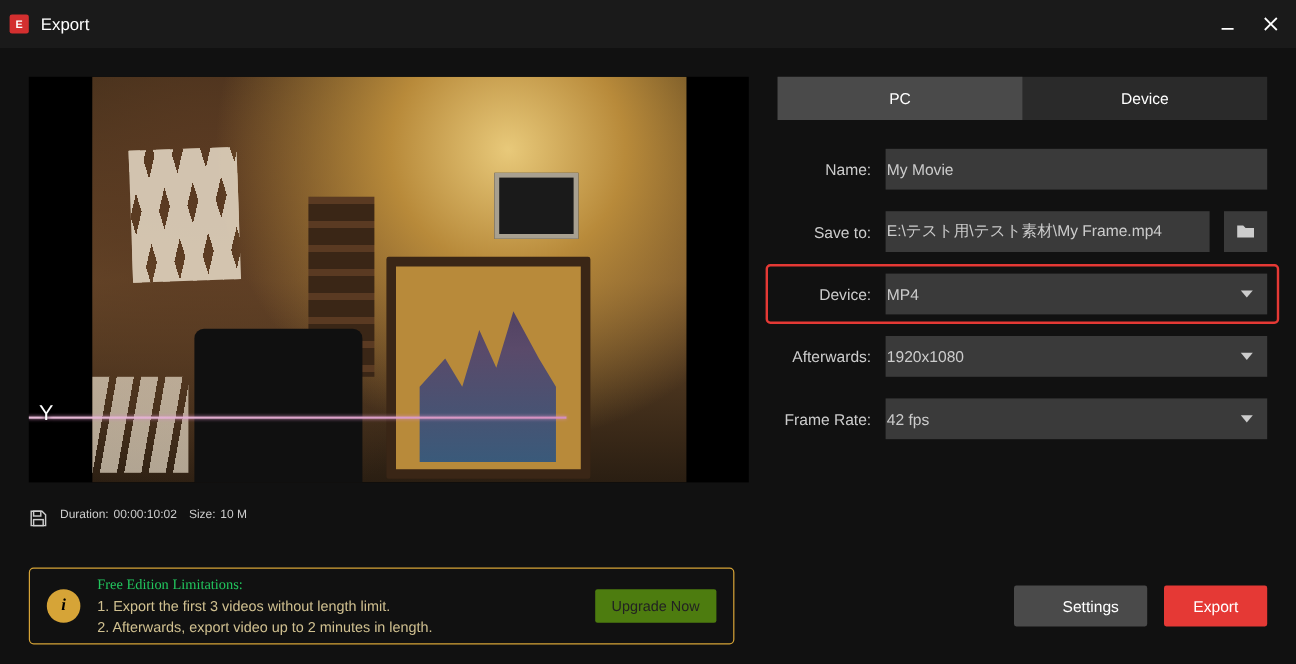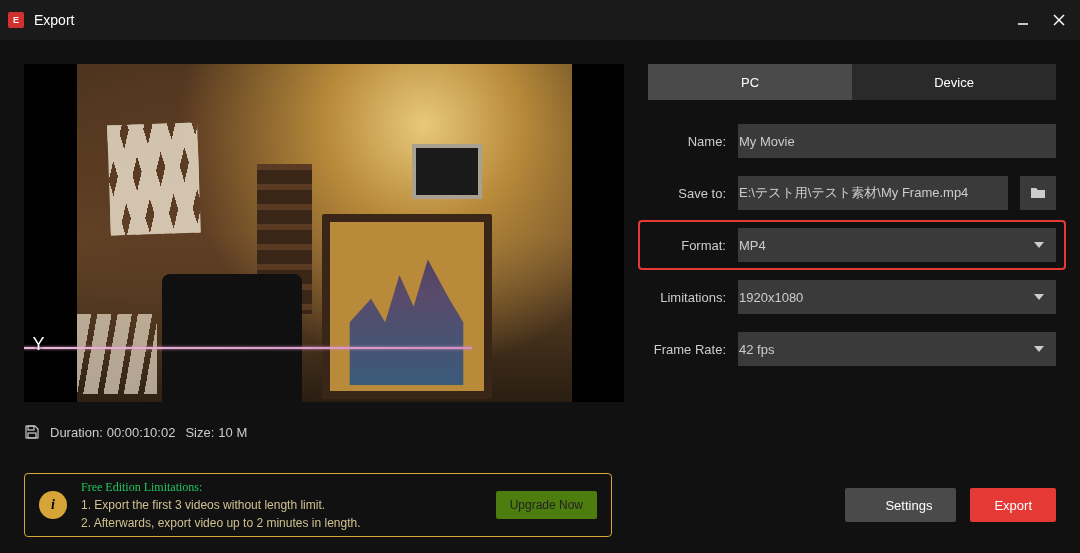--- a/index.html
+++ b/index.html
@@ -50,21 +50,21 @@
     background: repeating-linear-gradient(100deg, #e8dcc8 0 14px, transparent 14px 20px);
     opacity:0.7;}
   .frameboard { position:absolute; left:335px; top:80px; width:70px; height:55px; background:#1a1a1a; border:4px solid #a8a090; }
   .marker-line {
     position:absolute; left:-54px; right:100px; top:283px; height:2px;
     background: linear-gradient(90deg, #e6b9d6 0%, #d48fc0 100%);
     box-shadow: 0 0 3px #d48fc0;
   }
   .marker-y { position:absolute; left:-44px; top:270px; color:#fff; font-size:18px; font-weight:400; text-shadow:0 0 4px #000;}
 
-  .info-row { display:flex; align-items:center; gap:10px; margin-top: 22px; font-size:13px; color:#ccc; }
+  .info-row { display:flex; align-items:flex-start; gap:10px; margin-top: 22px; font-size:10px; color:#ccc; }
   .save-icon { width:16px; height:16px; }
 
   
   .right { flex:1; }
   .tabs { display:flex; width:100%; height:36px; background:#2a2a2a; }
   .tab { flex:1; display:flex; align-items:center; justify-content:center; font-size:13px; color:#fff; cursor:pointer; }
   .tab.active { background:#4a4a4a; }
 
   .form { margin-top: 24px; display:flex; flex-direction:column; gap: 18px; }
   .row { display:flex; align-items:center; gap: 12px; }
@@ -156,26 +156,26 @@
         <div class="label">Save to:</div>
         <div class="field">E:\テスト用\テスト素材\My Frame.mp4</div>
         <div class="browse-btn">
           <svg width="16" height="14" viewBox="0 0 16 14">
               <path fill="#ccc" d="M1 2h5l2 2h7v8H1z"></path>
             </svg>
         </div>
       </div>
 
       <div class="row highlight">
-        <div class="label">Format:</div>
+        <div class="label">Device:</div>
         <div class="field select">MP4</div>
       </div>
 
       <div class="row">
-        <div class="label">Limitations:</div>
+        <div class="label">Afterwards:</div>
         <div class="field select">1920x1080</div>
       </div>
 
       <div class="row">
         <div class="label">Frame Rate:</div>
         <div class="field select">42 fps</div>
       </div>
 
     </div>
   </div>

